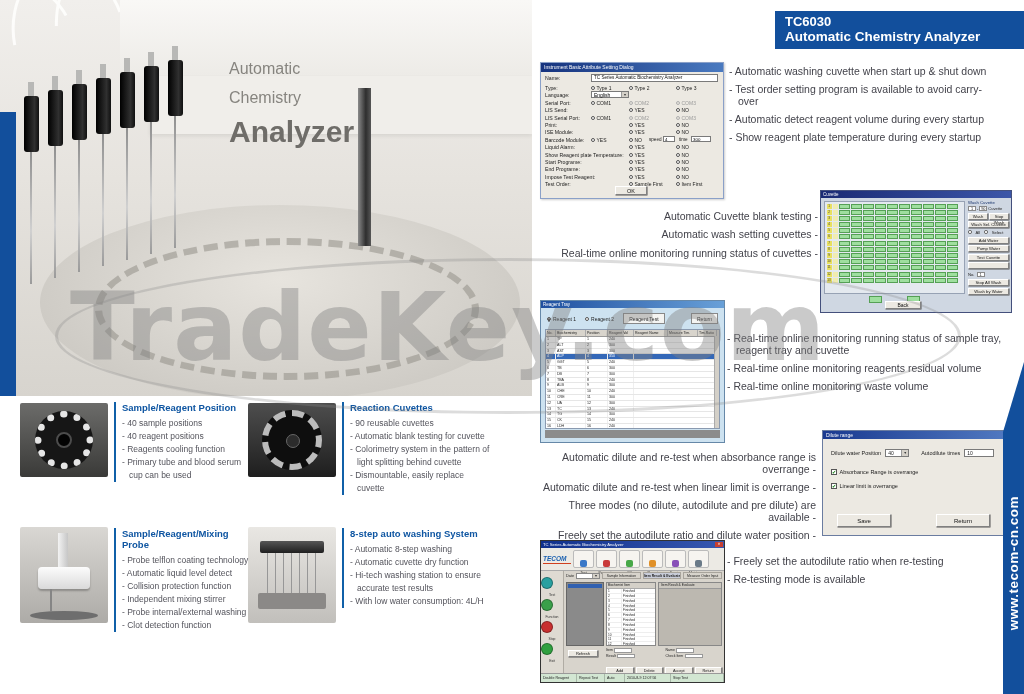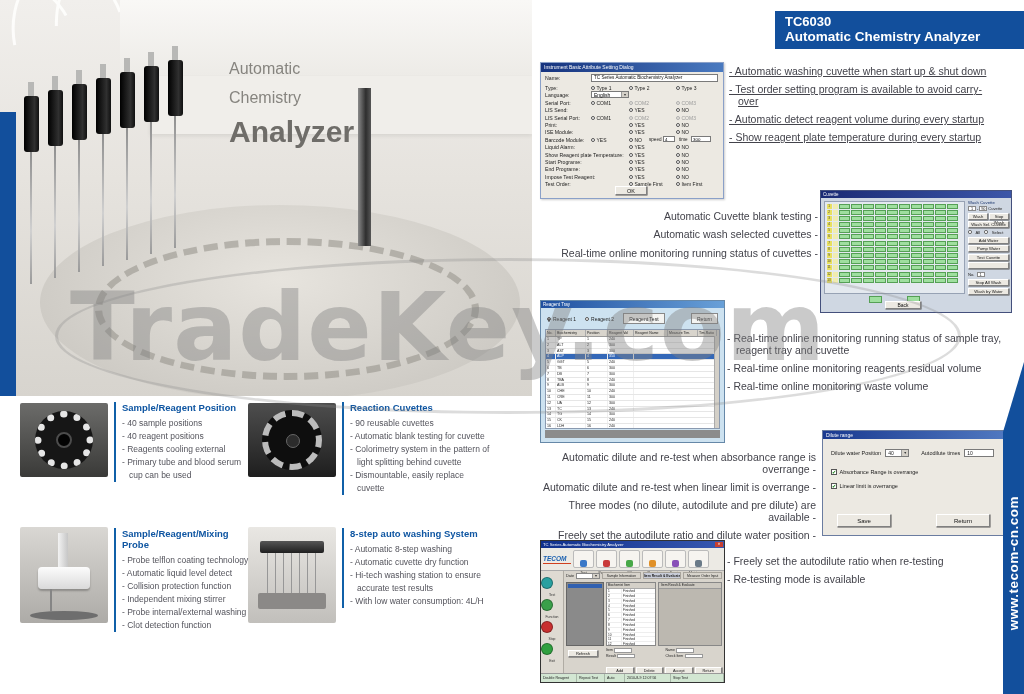--- a/index.html
+++ b/index.html
@@ -37,21 +37,21 @@
   .brand{position:absolute;left:775px;top:11px;width:249px;height:38px;background:#124f9c;color:#fff;
          padding:4px 0 0 10px;box-sizing:border-box;}
   .brand-model{font-size:13px;font-weight:bold;line-height:14px;}
   .brand-prod{font-size:13.5px;font-weight:bold;line-height:16px;}
 
   
   .bullets{position:absolute;font-size:10.5px;color:#43434b;}
   .bullets .b-line{margin-bottom:6.8px;line-height:11.5px;}
   .bullets.left .b-line{padding-left:9px;text-indent:-9px;}
   .bullets.right{text-align:right;}
-  #fb1{left:729px;top:66px;width:268px;text-decoration:underline;}
+  #fb1{left:729px;top:66px;width:268px;}
   #fb2{left:556px;top:211px;width:262px;}
   #fb3{left:727px;top:333px;width:292px;}
   #fb4{left:535px;top:452px;width:281px;}
   #fb5{left:727px;top:556px;width:270px;}
 
   
   #dlg1{left:540px;top:62px;width:182px;height:135px;background:#ece9e2;border:1px solid #8aa0c8;box-shadow:1px 1px 2px rgba(0,0,0,.2);}
   .win-title{height:9px;background:linear-gradient(90deg,#16337e,#4a7ac0);color:#fff;font-size:5px;
              line-height:9px;padding-left:3px;overflow:hidden;white-space:nowrap;}
   .d1-name{position:relative;height:10px;margin-top:2px;}
@@ -414,21 +414,21 @@
   </div>
 
   <div class="bullets left" id="fb1">
       <div class="b-line">- Automatic washing cuvette when start up &amp; shut down</div>
       <div class="b-line">- Test order setting program is available to avoid carry-over</div>
       <div class="b-line">- Automatic detect reagent volume during every startup</div>
       <div class="b-line">- Show reagent plate temperature during every startup</div>
     </div>
   <div class="bullets right" id="fb2">
       <div class="b-line">Automatic Cuvette blank testing -</div>
-      <div class="b-line">Automatic wash selected cuvettes -</div>
+      <div class="b-line">Automatic wash setting cuvettes -</div>
       <div class="b-line">Real-time online monitoring running status of cuvettes -</div>
     </div>
   <div class="bullets left" id="fb3">
       <div class="b-line">- Real-time online monitoring running status of sample tray, reagent tray and cuvette</div>
       <div class="b-line">- Real-time online monitoring reagents residual volume</div>
       <div class="b-line">- Real-time online monitoring waste volume</div>
     </div>
   <div class="bullets right" id="fb4">
       <div class="b-line">Automatic dilute and re-test when absorbance range is overrange -</div>
       <div class="b-line">Automatic dilute and re-test when linear limit is overrange -</div>
@@ -952,21 +952,21 @@
       <div class="man-bar"></div>
       <div class="man-needles"></div>
       <div class="man-base"></div>
     </div>
 
   <div class="sec-text" id="st1">
     <div class="sec-title">Sample/Reagent Position</div>
     <div class="bullets sec-items">
         <div class="b-line">- 40 sample positions</div>
         <div class="b-line">- 40 reagent positions</div>
-        <div class="b-line">- Reagents cooling external</div>
+        <div class="b-line">- Reagents cooling function</div>
         <div class="b-line">- Primary tube and blood serum cup can be used</div>
       </div>
   </div>
   <div class="sec-text" id="st2">
     <div class="sec-title">Reaction Cuvettes</div>
     <div class="bullets sec-items">
         <div class="b-line">- 90 reusable cuvettes</div>
         <div class="b-line">- Automatic blank testing for cuvette</div>
         <div class="b-line">- Colorimetry system in the pattern of light splitting behind cuvette</div>
         <div class="b-line">- Dismountable, easily replace cuvette</div>

